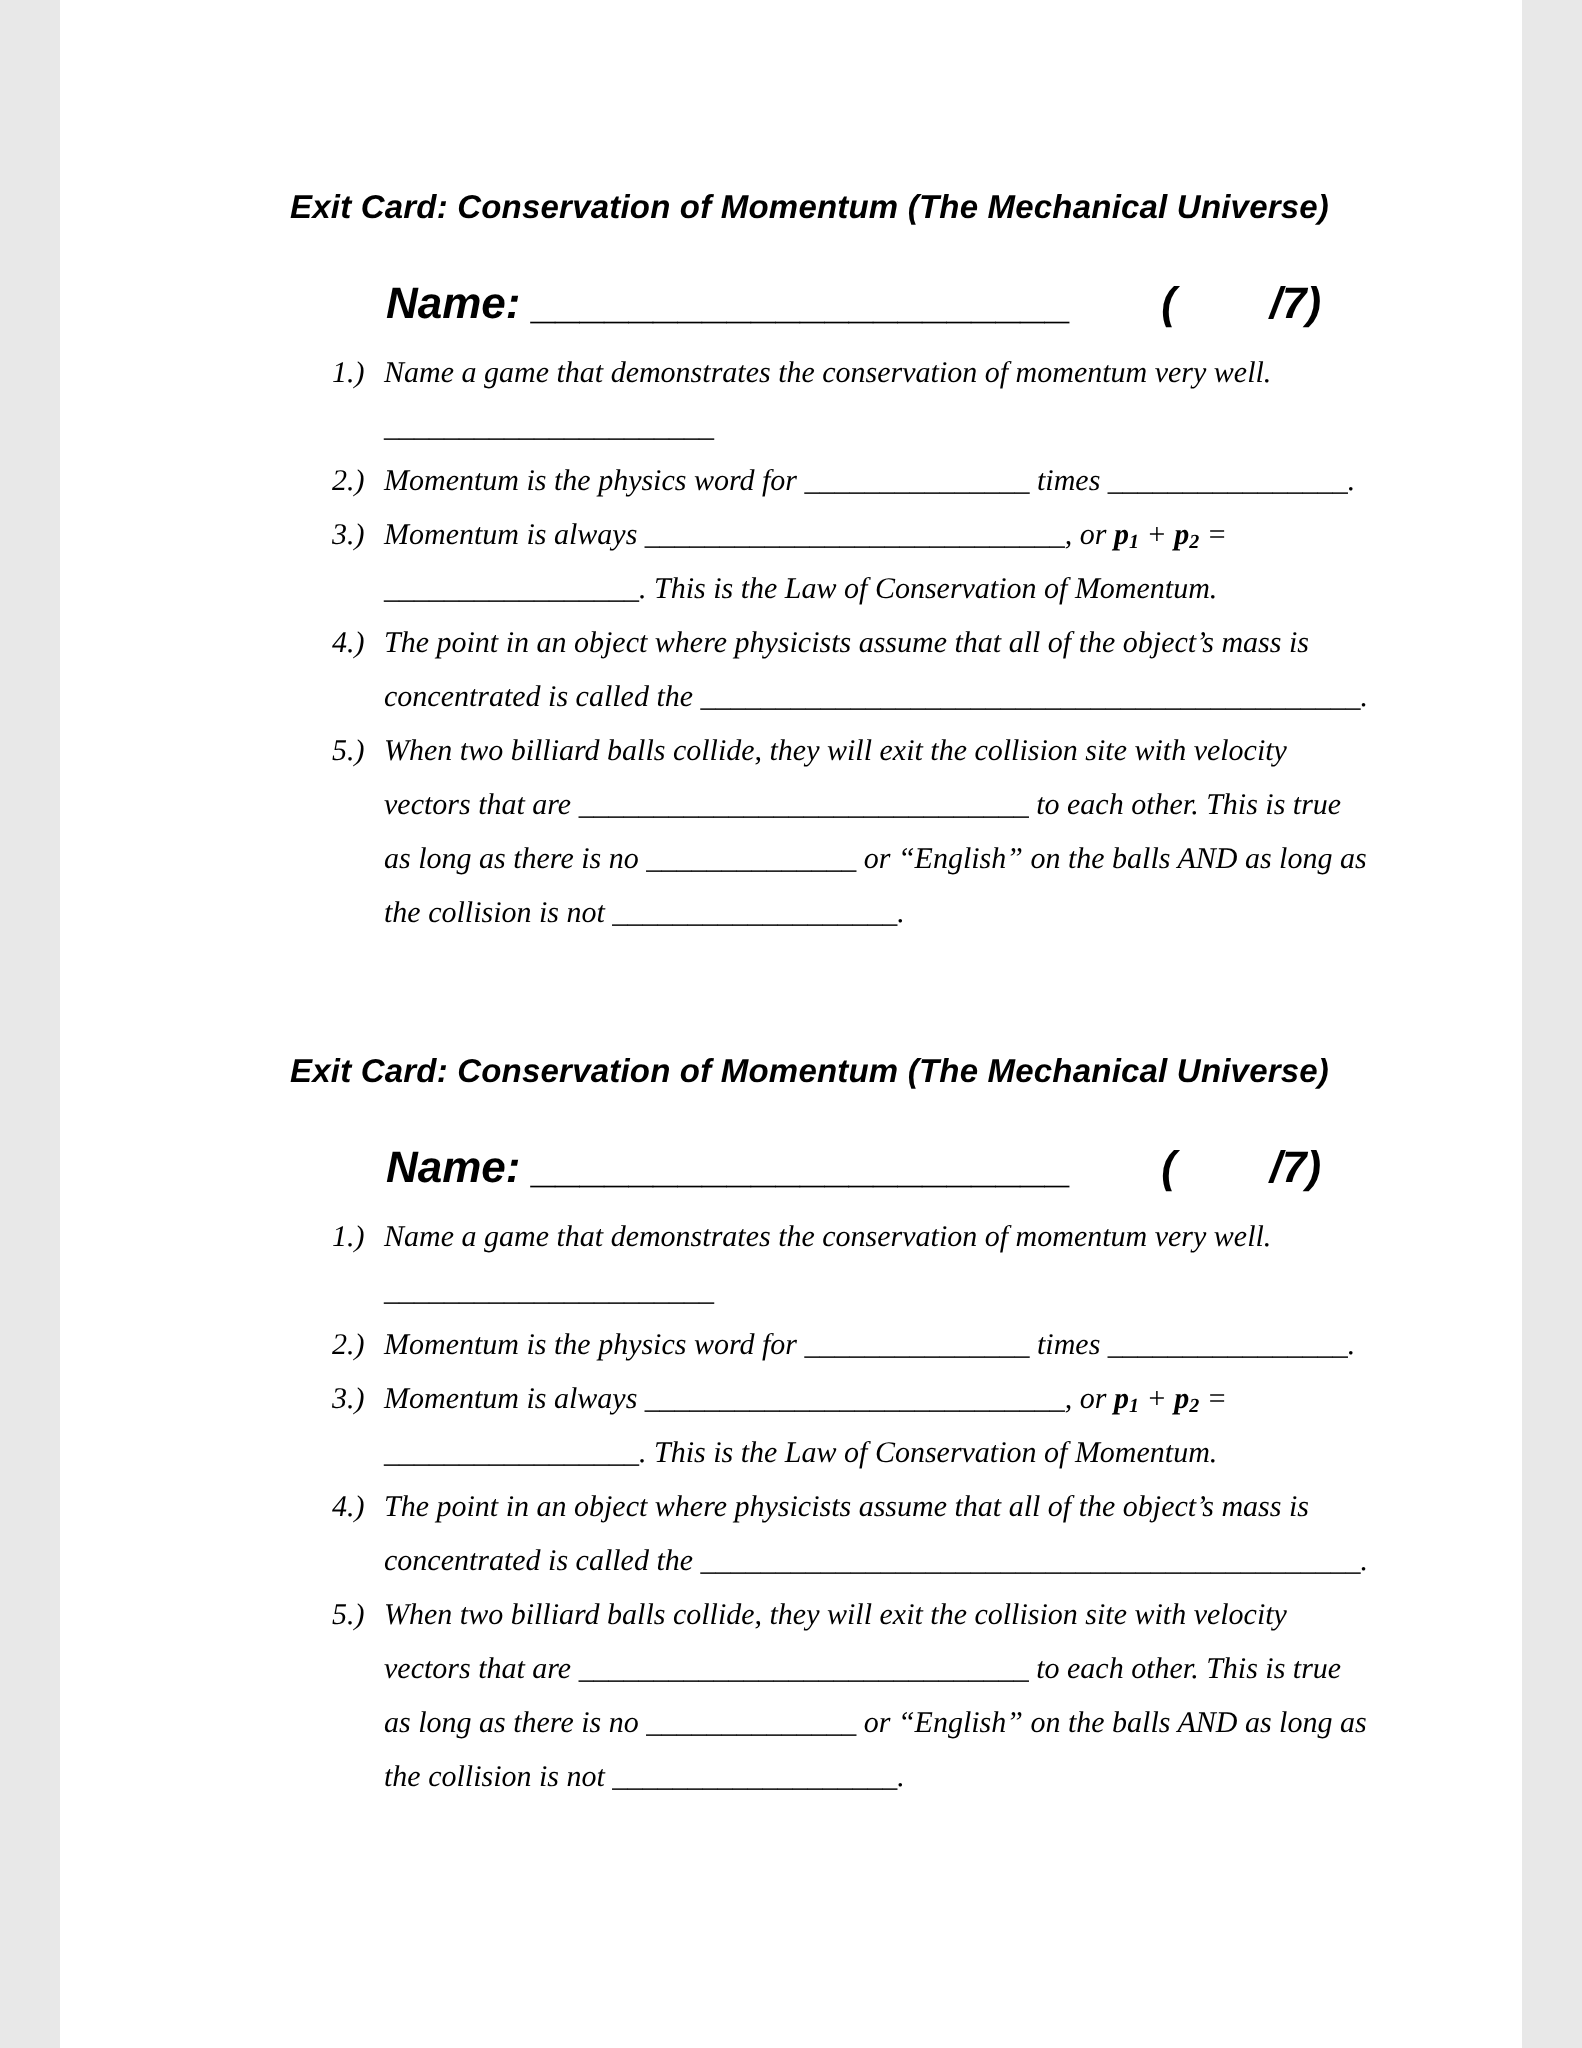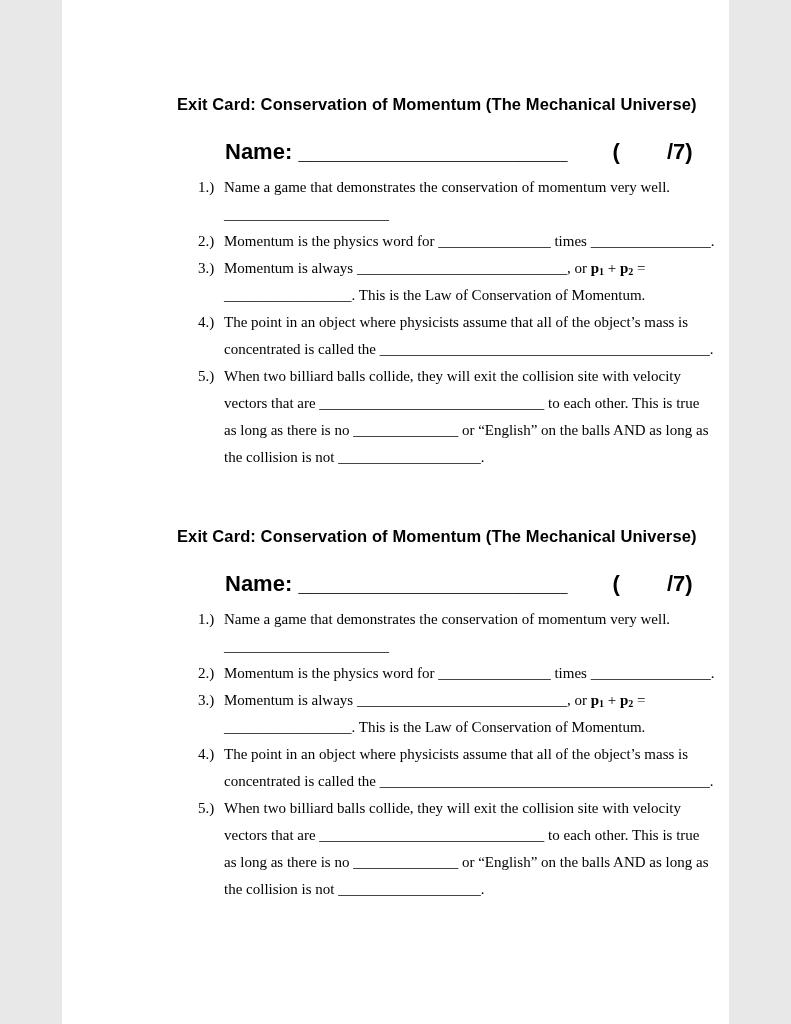--- a/index.html
+++ b/index.html
@@ -1,19 +1,19 @@
 <!DOCTYPE html>
 <html><head>
 <meta charset="utf-8">
 <style>
   html, body { margin:0; padding:0; background:#e8e8e8; }
   .page {
-    position:relative; width:667px; height:1024px; margin:0 auto;
+    position:relative; width:731px; height:1024px; margin:0 auto;
     background:#ffffff; color:#000000; overflow:hidden;
-    font-family:"Liberation Serif", serif; font-size:15px;
+    font-family:"Liberation Serif", serif; font-size:15px;font-style:italic;
   }
   .section { position:absolute; left:0; width:791px; }
   .sec1 { top:95px; }
   .sec2 { top:527px; }
   .card-title {
     position:absolute; top:0; left:115px;
     font-family:"Liberation Sans", sans-serif; font-weight:bold;
     font-size:16.5px; white-space:pre; letter-spacing:0.1px;
   }
   .name-line {

